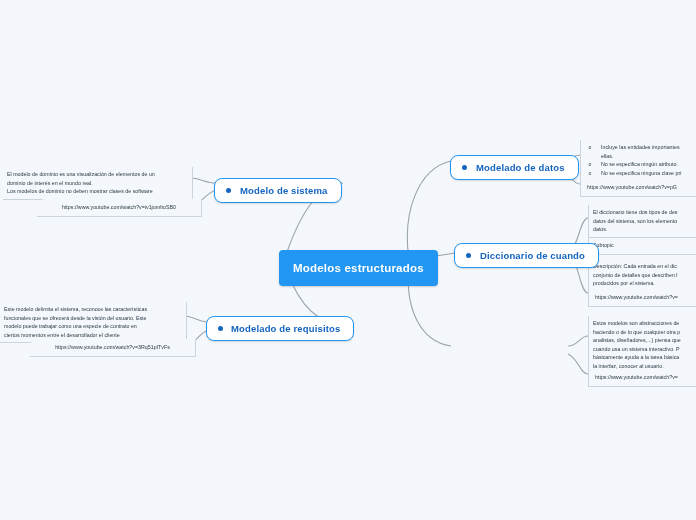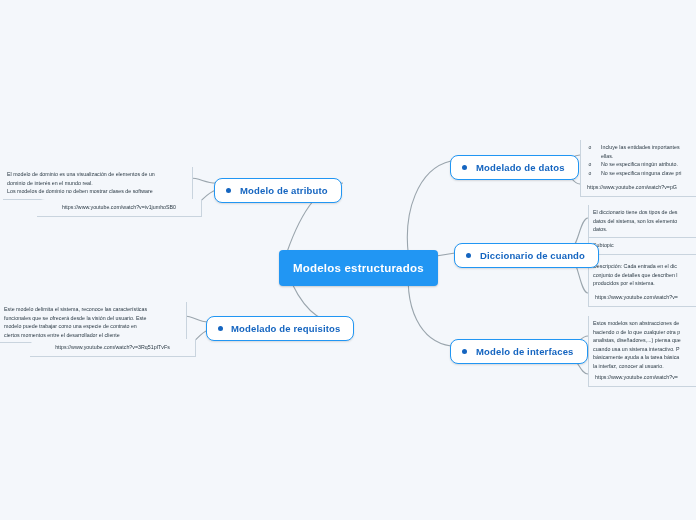--- a/index.html
+++ b/index.html
@@ -174,21 +174,21 @@
       <path d="M 568 354 C 578 358, 580 374, 588 374"></path>
     </g>
   </svg>
 
   <div class="root-node" style="left:279px; top:250px;">
     <span>Modelos estructurados</span>
   </div>
 
   <div class="branch-node" style="left:214px; top:178px;">
     <span class="bullet"></span>
-    <span class="blabel">Modelo de atributo</span>
+    <span class="blabel">Modelo de sistema</span>
   </div>
 
   <div class="leaf rounded-left" style="left:3px; top:167px; width:180px;">
     <span class="line">El modelo de dominio es una visualización de elementos de un</span>
     <span class="line">dominio de interés en el mundo real.</span>
     <span class="line">Los modelos de dominio no deben mostrar clases de software</span>
   </div>
 
   <div class="leaf url left-url" style="left:37px; top:199px; width:152px;">
     <span class="line">https://www.youtube.com/watch?v=iv1jumhoSB0</span>
@@ -256,24 +256,20 @@
   <div class="leaf rounded-right" style="left:588px; top:259px; width:108px;">
     <span class="line">Descripción: Cada entrada en el dic</span>
     <span class="line">conjunto de detalles que describen l</span>
     <span class="line">producidos por el sistema.</span>
   </div>
 
   <div class="leaf url right-url" style="left:588px; top:289px; width:108px;">
     <span class="line">https://www.youtube.com/watch?v=</span>
   </div>
 
-  <div class="branch-node" style="left:450px; top:339px;">
-    <span class="bullet"></span>
-    <span class="blabel">Modelo de interfaces</span>
-  </div>
 
   <div class="leaf rounded-right" style="left:588px; top:316px; width:108px;">
     <span class="line">Estos modelos son abstracciones de</span>
     <span class="line">haciendo o de lo que cualquier otra p</span>
     <span class="line">analistas, diseñadores,...) piensa que</span>
     <span class="line">cuando usa un sistema interactivo. P</span>
     <span class="line">básicamente ayuda a la tarea básica</span>
     <span class="line">la interfaz, conocer al usuario.</span>
   </div>
 

